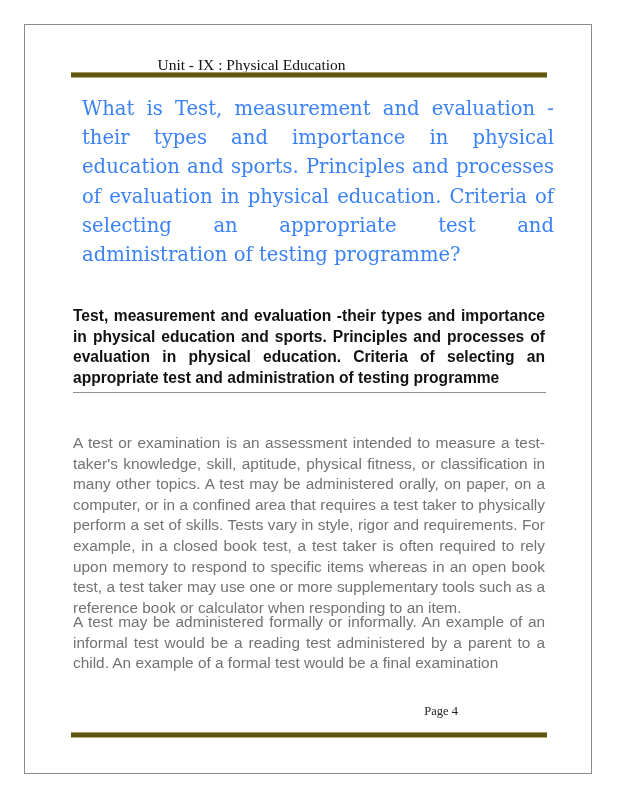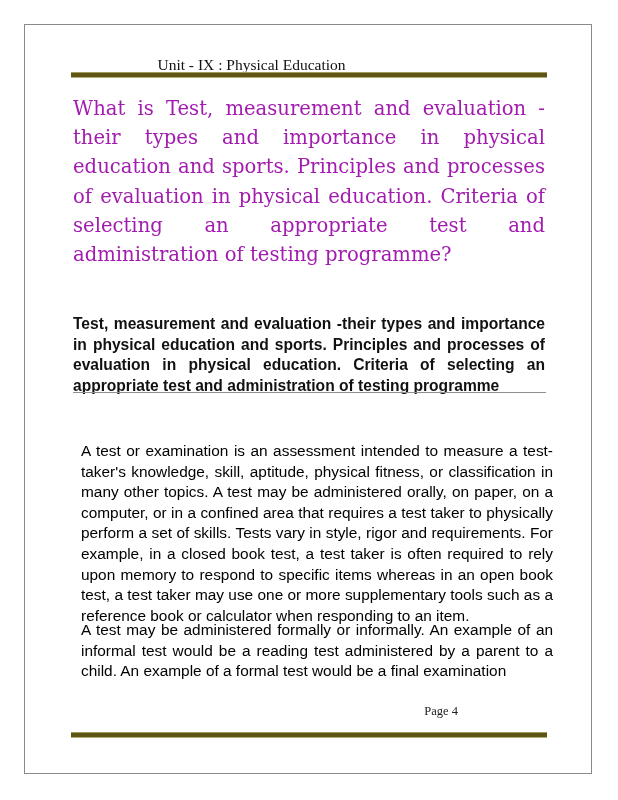--- a/index.html
+++ b/index.html
@@ -13,36 +13,36 @@
       font-family: "Liberation Serif", "DejaVu Serif", serif; font-size: 15.5px; color: #111;
     }
     .rule {
       position: absolute; left: 71px; width: 476px; height: 4px;
       background: #5e5514; border-top: 1px solid #a09a5c; border-bottom: 1px solid #b3ad78;
       box-sizing: content-box;
     }
     .rule.top { top: 72px; }
     .rule.bottom { top: 732px; }
     .title {
-      position: absolute; left: 73px; top: 94px; width: 472px;
+      position: absolute; left: 82px; top: 94px; width: 472px;
       font-family: "DejaVu Serif", "Liberation Serif", serif; font-size: 19.6px;
-      line-height: 29.2px; color: #a21caf; text-align: justify; margin: 0; font-weight: normal;
+      line-height: 29.2px; color: #3b82f6; text-align: justify; margin: 0; font-weight: normal;
     }
     .subtitle {
-      position: absolute; left: 73px; top: 314px; width: 472px;
+      position: absolute; left: 73px; top: 306px; width: 472px;
       font-family: "Liberation Sans", "DejaVu Sans", sans-serif; font-weight: bold;
       font-size: 15.6px; line-height: 20.5px; color: #111; text-align: justify; margin: 0;
     }
     .subtitle-rule {
       position: absolute; left: 73px; top: 392px; width: 473px; height: 1px; background: #8f8f8f;
     }
     .para {
       position: absolute; left: 73px; width: 472px;
       font-family: "Liberation Sans", "DejaVu Sans", sans-serif; font-size: 15.4px;
-      line-height: 20.6px; color: #000000; text-align: justify; margin: 8px;
+      line-height: 20.6px; color: #737373; text-align: justify; margin: 0;
     }
     .para.p1 { top: 433px; }
     .para.p2 { top: 612px; }
     .page-number {
       position: absolute; right: 160px; top: 704px; left: auto;
       font-family: "Liberation Serif", "DejaVu Serif", serif; font-size: 12.5px; color: #222;
     }
   </style>
 </head>
 <body>

